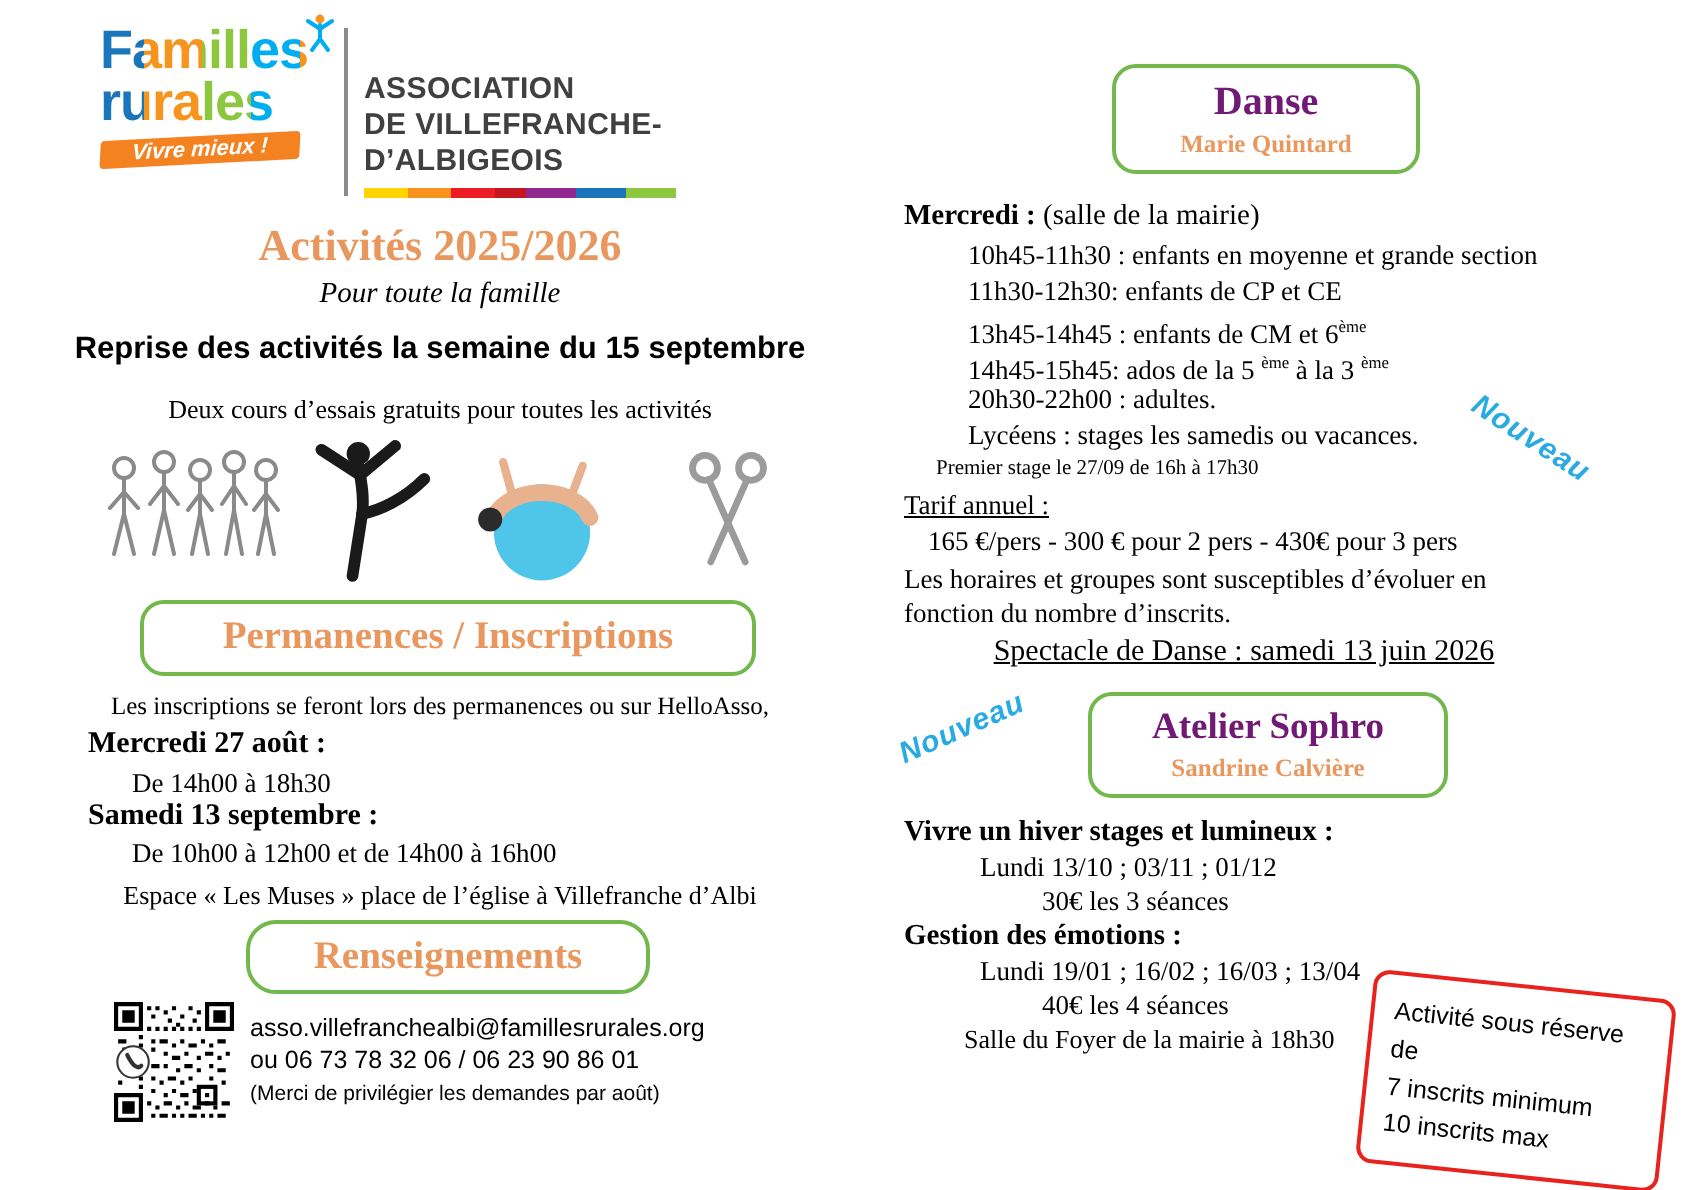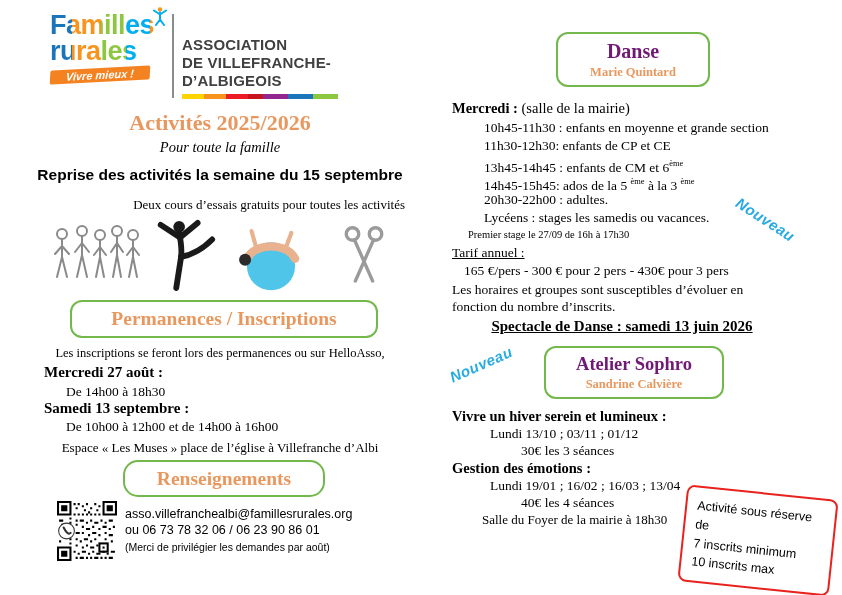--- a/index.html
+++ b/index.html
@@ -22,21 +22,21 @@
   .assoc{left:182px;top:36px;width:170px;color:#404040;font-family:"Liberation Sans",sans-serif;
          font-weight:700;font-size:15px;line-height:18px;letter-spacing:0.2px;}
   .colorbar{left:182px;top:94px;width:156px;height:5px;
             background:linear-gradient(90deg,#FFD400 0 14%,#F7941D 14% 28%,#ED1C24 28% 42%,#C4161C 42% 52%,#92278F 52% 68%,#1B75BB 68% 84%,#8DC63F 84% 100%);}
 
   
   .title{left:35px;top:110px;width:370px;text-align:center;color:#E8985F;font-weight:700;font-size:22px;}
   .subtitle{left:35px;top:139px;width:370px;text-align:center;font-style:italic;font-size:14.5px;}
   .reprise{left:30px;top:166px;width:380px;text-align:center;font-family:"Liberation Sans",sans-serif;
            font-weight:700;font-size:15.5px;}
-  .essais{left:35px;top:197px;width:370px;text-align:right;font-size:13px;}
+  .essais{left:35px;top:197px;width:370px;text-align:center;font-size:13px;}
 
   .img-crowd{left:50px;top:222px;width:92px;height:68px;}
   .img-dancer{left:150px;top:217px;width:68px;height:75px;}
   .img-ball{left:234px;top:221px;width:74px;height:71px;}
   .img-scissors{left:340px;top:224px;width:48px;height:66px;}
 
   .gbox{border:2.5px solid #72B84C;border-radius:12px;background:#fff;display:flex;
         flex-direction:column;align-items:center;justify-content:center;text-align:center;}
   .gbox-title{color:#E8985F;font-weight:700;}
   .perm{left:70px;top:300px;width:304px;height:34px;}
@@ -65,21 +65,21 @@
   .sline{height:18px;white-space:nowrap;}
   sup{font-size:0.62em;}
   .nouveau{color:#29ABE2;font-family:"Liberation Sans",sans-serif;font-weight:700;font-style:italic;
            font-size:15px;letter-spacing:0.5px;white-space:nowrap;}
   .n1{left:742px;top:194px;transform:rotate(33deg);transform-origin:left top;}
   .n2{left:447px;top:370px;transform:rotate(-24deg);transform-origin:left top;}
   .premier{left:468px;top:229px;font-size:10.5px;}
   .tarif-label{left:452px;top:245px;font-size:13.5px;text-decoration:underline;}
   .tarif-val{left:464px;top:263px;font-size:13.5px;}
   .danse-note{left:452px;top:281px;width:332px;font-size:13.5px;line-height:17px;}
-  .spectacle{left:452px;top:318px;width:340px;text-align:center;font-weight:700;font-size:15px;
+  .spectacle{left:452px;top:318px;width:340px;text-align:center;font-weight:400;font-size:15px;
              text-decoration:underline;}
   .sophro-box{left:544px;top:346px;width:168px;padding:5px 4px;}
   .sophro-box .box-title{font-size:18.5px;line-height:22px;}
   .soph-h{left:452px;font-weight:700;font-size:14.5px;}
   .sh1{top:408px;} .sh2{top:460px;}
   .soph-d{left:490px;font-size:13.5px;}
   .sd1{top:426px;} .sd2{top:478px;}
   .soph-p{left:521px;font-size:13.5px;}
   .sp1{top:443px;} .sp2{top:495px;}
   .soph-loc{left:482px;top:512px;font-size:13px;}
@@ -215,21 +215,21 @@
   <div class="abs tarif-val">165 €/pers - 300 € pour 2 pers - 430€ pour 3 pers</div>
   <div class="abs danse-note">Les horaires et groupes sont susceptibles d’évoluer en fonction du nombre d’inscrits.</div>
   <div class="abs spectacle">Spectacle de Danse : samedi 13 juin 2026</div>
 
   <div class="abs nouveau n2">Nouveau</div>
   <div class="abs gbox sophro-box">
     <div class="box-title">Atelier Sophro</div>
     <div class="box-teacher">Sandrine Calvière</div>
   </div>
 
-  <div class="abs soph-h sh1">Vivre un hiver serein et lumineux :</div>
+  <div class="abs soph-h sh1">Vivre un hiver stages et lumineux :</div>
   <div class="abs soph-d sd1">Lundi 13/10 ; 03/11 ; 01/12</div>
   <div class="abs soph-p sp1">30€ les 3 séances</div>
   <div class="abs soph-h sh2">Gestion des émotions :</div>
   <div class="abs soph-d sd2">Lundi 19/01 ; 16/02 ; 16/03 ; 13/04</div>
   <div class="abs soph-p sp2">40€ les 4 séances</div>
   <div class="abs soph-loc">Salle du Foyer de la mairie à 18h30</div>
 
   <div class="abs alert-box">
     <div>Activité sous réserve de</div>
     <div>7 inscrits minimum</div>

